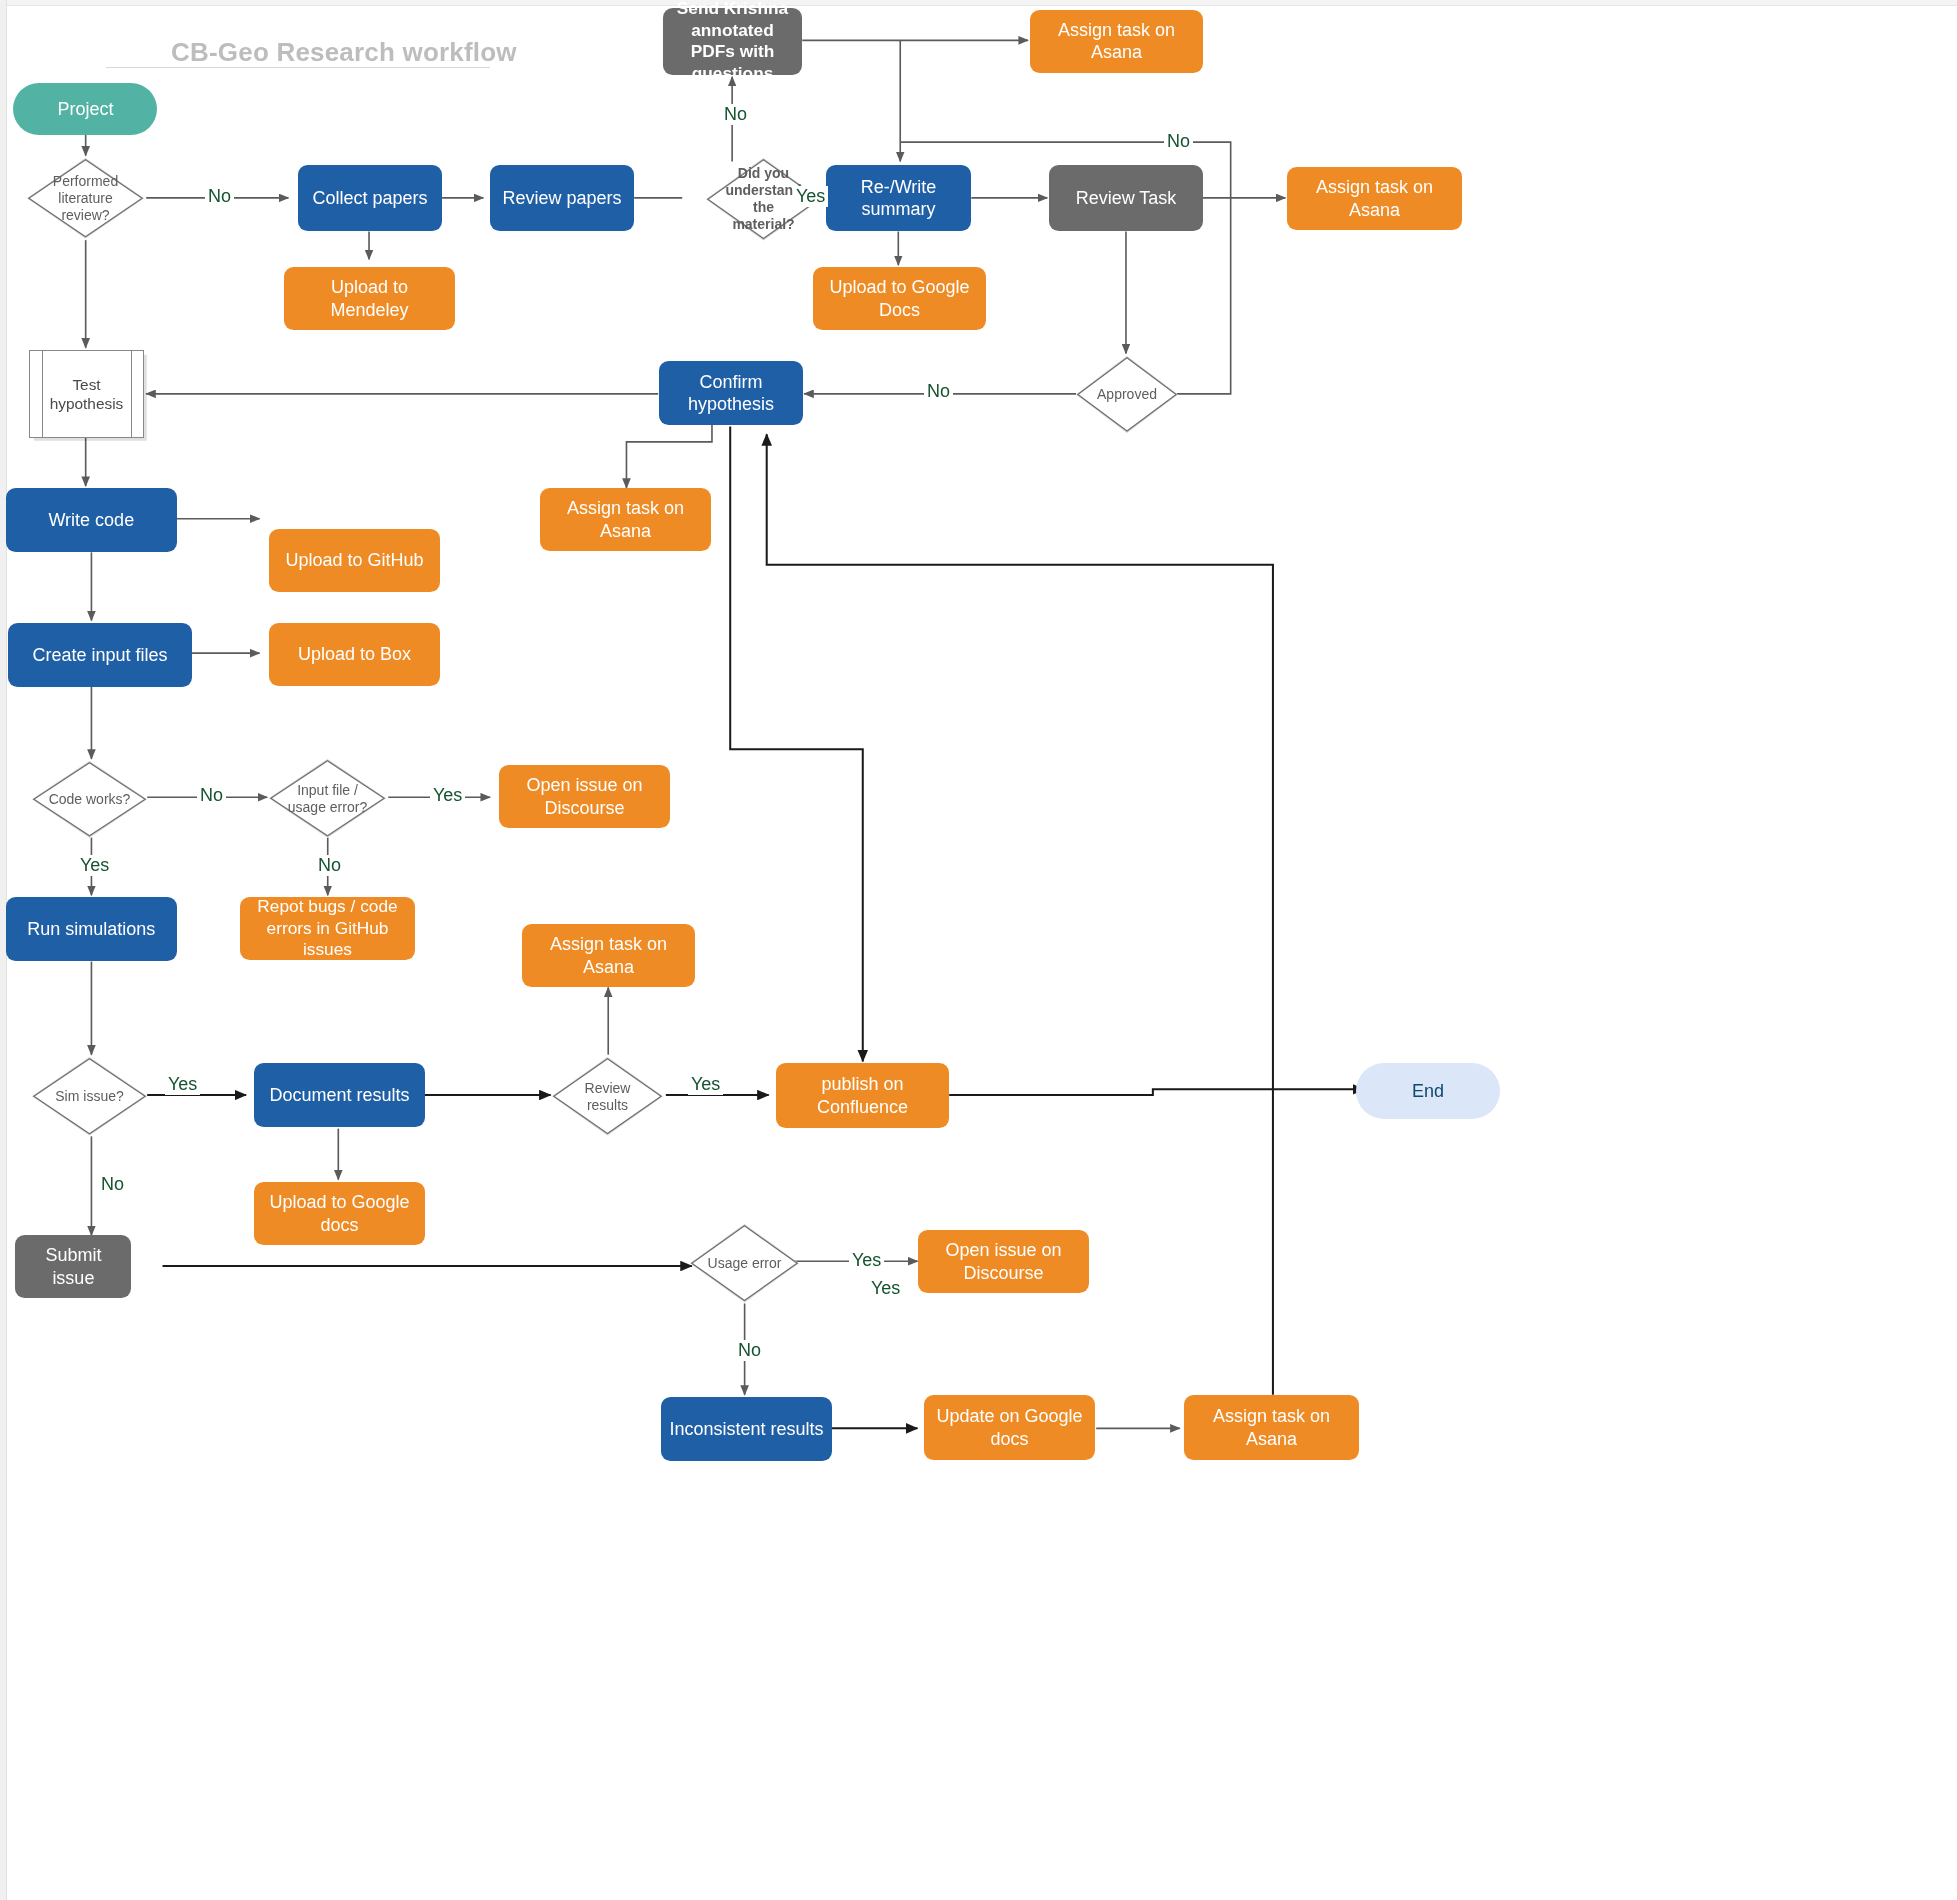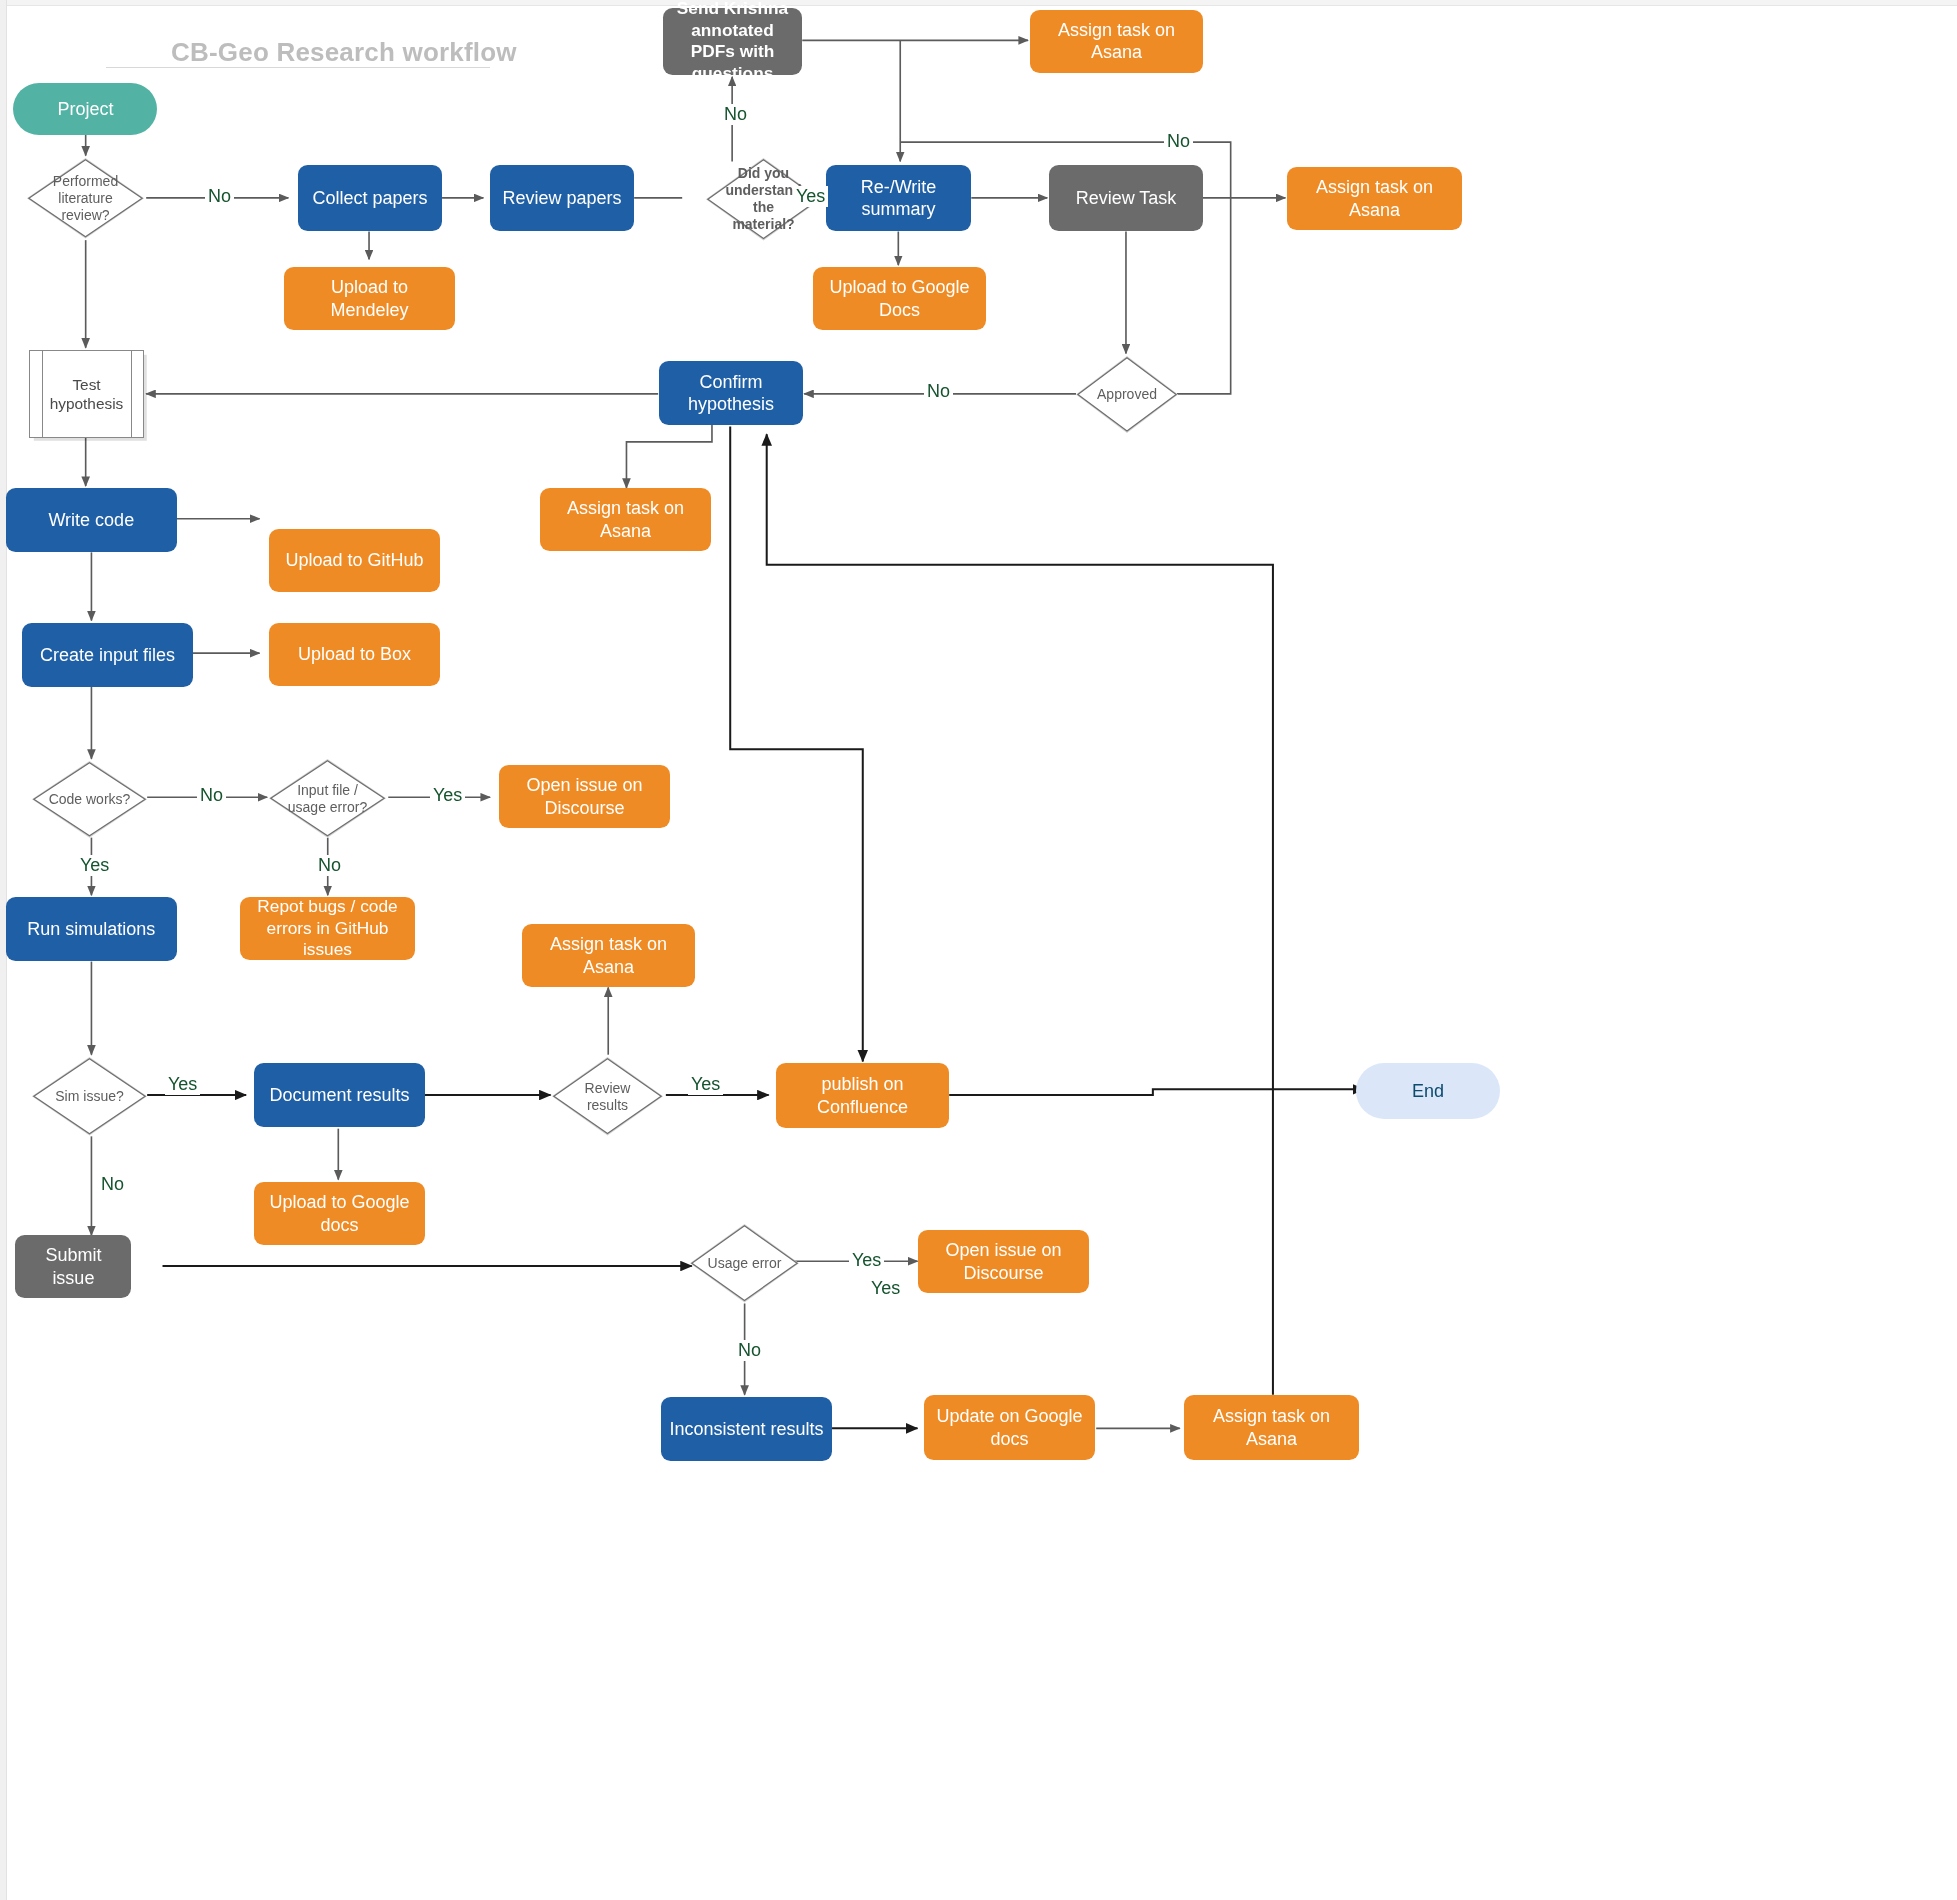--- a/index.html
+++ b/index.html
@@ -276,21 +276,21 @@
   <div class="node blue" style="left:659px; top:361px; width:144px; height:64px;">Confirm hypothesis</div>
 
   <div class="node orange" style="left:540px; top:488px; width:171px; height:63px;">Assign task on Asana</div>
 
   <div class="node predef" style="left:29px; top:350px; width:115px; height:88px;">Test hypothesis</div>
 
   <div class="node blue" style="left:5.8px; top:488px; width:171px; height:64px;">Write code</div>
 
   <div class="node orange" style="left:269px; top:488px; width:171px; height:63px;margin-top:41px;">Upload to GitHub</div>
 
-  <div class="node blue" style="left:22px; top:623px; width:171px; height:64px;">Create input files</div>
+  <div class="node blue" style="left:8px; top:623px; width:184px; height:64px;">Create input files</div>
 
   <div class="node orange" style="left:269px; top:623px; width:171px; height:63px;">Upload to Box</div>
 
   <div class="decision" style="left:30px; top:759px; width:119px; height:81px;">
     <svg class="dia-shape" viewBox="0 0 124 84" preserveAspectRatio="none">
       <polygon points="62,82 122,42 62,2 2,42" fill="#d2d2d2"></polygon>
       <polygon points="62,80 120,42 62,4 4,42" fill="#ffffff" stroke="#6f6f6f" stroke-width="1.3"></polygon>
     </svg>
     <div class="dia-label">Code works?</div>
   </div>

